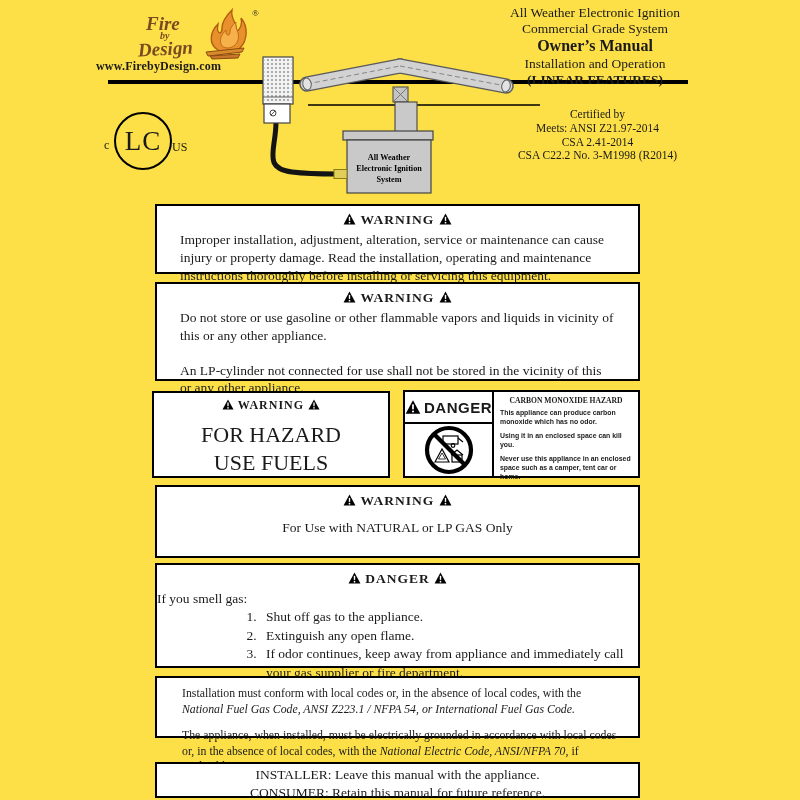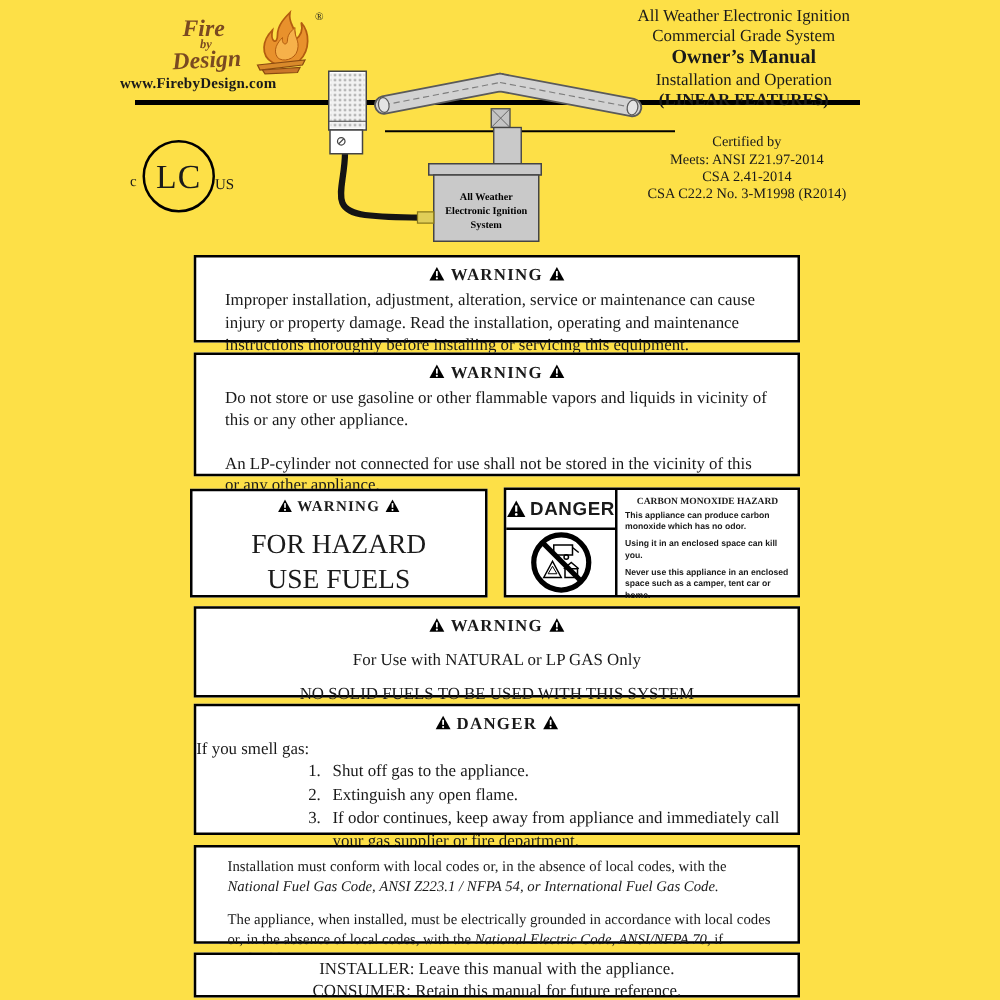--- a/index.html
+++ b/index.html
@@ -243,21 +243,20 @@
           <circle cx="12" cy="17.8" r="1.6" fill="#fff"></circle>
         </svg>
       <span>WARNING</span>
       <svg class="tri" width="13" height="12" viewBox="0 0 24 22">
           <path d="M12 1 L23 21 H1 Z" fill="#000"></path>
           <rect x="10.7" y="7" width="2.6" height="7.5" fill="#fff"></rect>
           <circle cx="12" cy="17.8" r="1.6" fill="#fff"></circle>
         </svg>
     </div>
     <div class="cline">For Use with NATURAL or LP GAS Only</div>
-    <div class="cline">NO SOLID FUELS TO BE USED WITH THIS SYSTEM</div>
   </div>
 
   <div class="wbox" style="left:155px;top:563px;width:485px;height:105px;">
     <div class="whead">
       <svg class="tri" width="13" height="12" viewBox="0 0 24 22">
           <path d="M12 1 L23 21 H1 Z" fill="#000"></path>
           <rect x="10.7" y="7" width="2.6" height="7.5" fill="#fff"></rect>
           <circle cx="12" cy="17.8" r="1.6" fill="#fff"></circle>
         </svg>
       <span>DANGER</span>
@@ -268,21 +267,21 @@
         </svg>
     </div>
     <div id="smell-intro">If you smell gas:</div>
     <ol id="smell-list">
       <li>Shut off gas to the appliance.</li>
       <li>Extinguish any open flame.</li>
       <li>If odor continues, keep away from appliance and immediately call your gas supplier or fire department.</li>
     </ol>
   </div>
 
-  <div class="wbox" style="left:155px;top:676px;width:485px;height:79px;padding-top:8px;">
+  <div class="wbox" style="left:155px;top:676px;width:485px;height:62px;padding-top:8px;">
     <p class="codes-para"><span>Installation must conform with local codes or, in the absence of local codes, with the </span><i>National Fuel Gas Code, ANSI Z223.1 / NFPA 54, or International Fuel Gas Code.</i></p>
     <div style="height:11px;"></div>
     <p class="codes-para"><span>The appliance, when installed, must be electrically grounded in accordance with local codes or, in the absence of local codes, with the </span><i>National Electric Code, ANSI/NFPA  70,</i><span> if applicable.</span></p>
   </div>
 
   <div class="wbox" style="left:155px;top:762px;width:485px;height:36px;padding-top:2px;">
     <div class="fline">INSTALLER:  Leave this manual with the appliance.</div>
     <div class="fline">CONSUMER:  Retain this manual for future reference.</div>
   </div>
 

